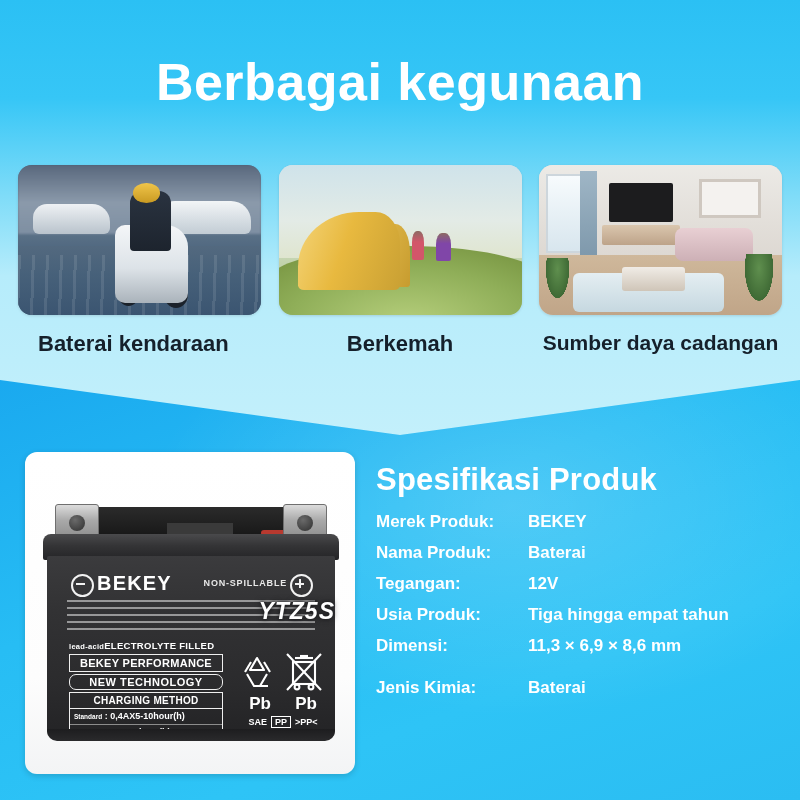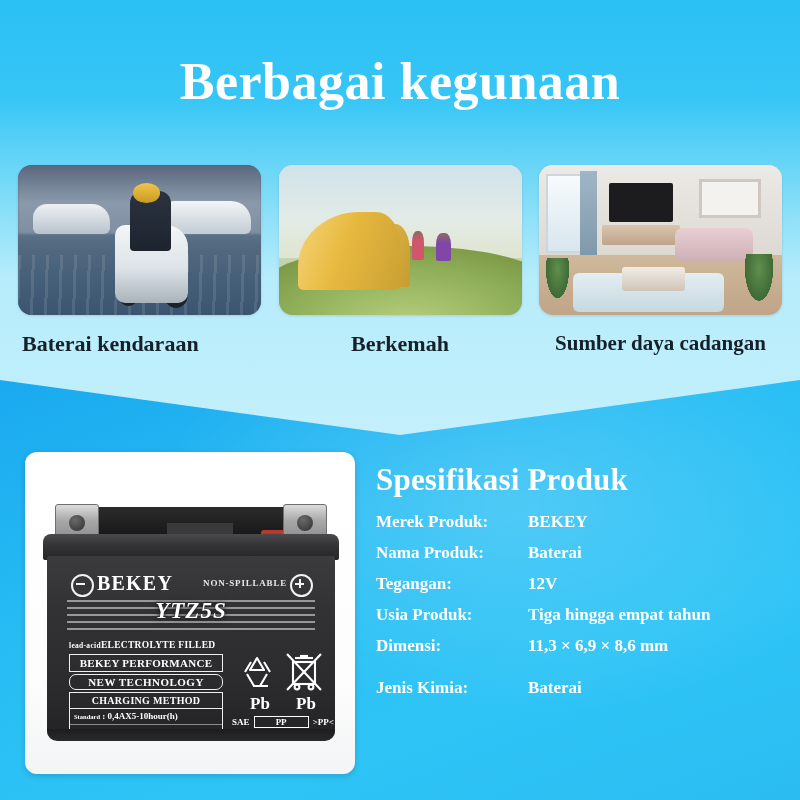--- a/index.html
+++ b/index.html
@@ -10,21 +10,20 @@
   body {
     font-family: "Liberation Sans", sans-serif;
   }
 
   #page {
     position: relative;
     width: 800px;
     height: 800px;
     overflow: hidden;
     background: #2ec2f5;
-    font-family: Liberation Serif, serif;
   }
 
   
   .bg-top {
     position: absolute;
     left: 0; top: 0;
     width: 800px; height: 445px;
     background: linear-gradient(180deg, #2bc0f4 0%, #36c6f6 22%, #7fdcf8 44%, #b6ecfb 62%, #c4f0fb 100%);
   }
   .bg-bottom {
@@ -74,21 +73,21 @@
     box-shadow: 0 1px 3px rgba(0,0,0,0.12);
   }
   .card-caption {
     margin-top: 16px;
     text-align: center;
     color: #15202b;
     font-size: 22px;
     font-weight: bold;
     white-space: nowrap;
   }
-  .card:nth-child(1) .card-caption { text-align: left; padding-left: 4px; }
+  .card:nth-child(1) .card-caption { text-align: left; padding-left: 4px; margin-left: 16px; }
   .card:nth-child(3) .card-caption { font-size: 21px; }
 
   
   .ph-rain { background: linear-gradient(180deg,#4a5d74 0%,#6d7f93 26%,#5d7388 44%,#49627c 62%,#3e5770 100%); }
   .ph-rain .sky-blur { position:absolute; left:0; top:0; width:100%; height:46%;
     background: linear-gradient(180deg,#59687d 0%,#8b9aab 55%,#7e8fa2 100%); filter: blur(1px); }
   .ph-rain .car-a { position:absolute; left:6%; top:26%; width:32%; height:20%;
     background:linear-gradient(180deg,#eef1f4,#b9c3cc); border-radius:14px 18px 6px 6px; filter: blur(0.6px); }
   .ph-rain .car-b { position:absolute; left:58%; top:24%; width:38%; height:22%;
     background:linear-gradient(180deg,#f2f5f7,#c2ccd4); border-radius:16px 20px 6px 6px; filter: blur(0.6px); }
@@ -195,21 +194,21 @@
     width:9px; height:2.5px; background:#f2f2f2; }
   .b-plus::after { content:""; position:absolute; left:6.5px; top:3px;
     width:2.5px; height:9px; background:#f2f2f2; }
   .b-brand { position:absolute; left:50px; top:0; color:#ffffff; font-size:20px;
     font-weight:bold; letter-spacing:1.2px; }
   .b-nonspill { position:absolute; right:48px; top:6px; color:#e8e8e8; font-size:9px;
     font-weight:bold; letter-spacing:0.8px; }
 
   .b-stripes { position:absolute; left:20px; top:44px; width:248px; height:34px;
     background:repeating-linear-gradient(180deg, rgba(235,235,235,0.55) 0 2px, rgba(0,0,0,0) 2px 7px); }
-  .b-model { position:absolute; left:0; top:42px; width:288px; text-align:center;
+  .b-model { position:absolute; left:0; top:42px; width:288px; text-align:right;
     color:#ffffff; font-size:23px; font-weight:bold; font-style:italic;
     letter-spacing:1px; text-shadow:0 0 3px #1b1b1d, 0 0 6px #1b1b1d; }
 
   .b-elec { position:absolute; left:22px; top:84px; color:#ffffff; font-size:9.5px;
     font-weight:bold; letter-spacing:0.3px; }
   .b-elec .small { font-size:7.5px; }
 
   .b-box { position:absolute; left:22px; border:1.5px solid #efefef; color:#ffffff;
     text-align:center; font-weight:bold; }
   .b-hp { top:98px; width:152px; height:16px; line-height:16px; font-size:11px; letter-spacing:0.3px; }
@@ -222,21 +221,21 @@
     white-space:nowrap; }
   .b-cm-row:nth-child(2) { border-bottom:1px solid #8c8c8c; }
   .b-cm-row .lbl { font-size:6.5px; }
 
   .b-symbols { position:absolute; left:190px; top:94px; width:92px; height:88px; color:#ffffff; }
   .b-sym-icons { position:relative; height:44px; }
   .b-pbrow { position:absolute; left:0; top:44px; width:92px; display:flex;
     justify-content:space-around; font-size:17px; font-weight:bold; line-height:20px; }
   .b-saerow { position:absolute; left:0; top:66px; width:92px; display:flex;
     align-items:center; justify-content:center; gap:4px; font-size:9px; font-weight:bold; }
-  .b-saerow .ppbox { border:1.2px solid #fff; padding:0 21px; }
+  .b-saerow .ppbox { border:1.2px solid #fff; padding:0 3px; }
 
   
   .spec {
     position: absolute;
     left: 376px; top: 462px;
     width: 410px;
   }
   .spec-title {
     color: #ffffff;
     font-size: 31px;

